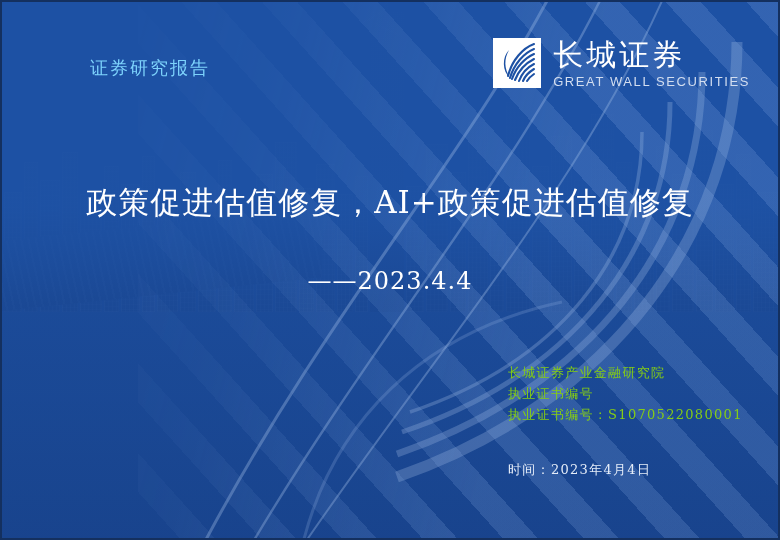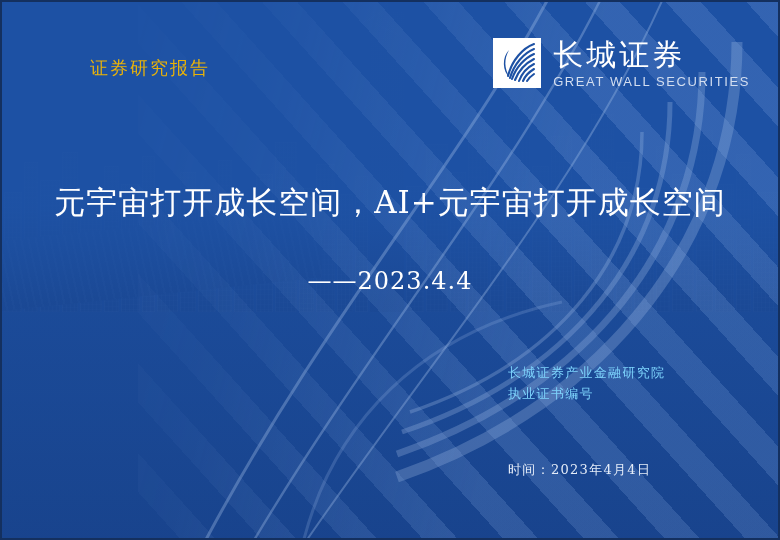--- a/index.html
+++ b/index.html
@@ -139,21 +139,21 @@
   
   .content {
     position: absolute;
     inset: 0;
   }
 
   .kicker {
     position: absolute;
     left: 88px;
     top: 54px;
-    color: #eab308;
+    color: #7dd3fc;
     font-size: 18px;
     letter-spacing: 2px;
     font-family: Liberation Sans, sans-serif;
     white-space: nowrap;
   }
 
   
   .logo {
     position: absolute;
     right: 28px;
@@ -217,21 +217,21 @@
     font-size: 24px;
     letter-spacing: 1px;
     font-family: "DejaVu Serif", "Liberation Serif", serif;
     white-space: nowrap;
   }
 
   .byline {
     position: absolute;
     left: 506px;
     top: 360px;
-    color: #7dd3fc;
+    color: #84cc16;
     font-size: 13px;
     line-height: 21px;
     letter-spacing: 1.3px;
     font-family: "DejaVu Serif", "Liberation Serif", serif;
     white-space: nowrap;
   }
   .byline div { white-space: nowrap; }
 
   .datestamp {
     position: absolute;
@@ -341,25 +341,26 @@
           </g>
           <path d="M16 12 C 9 19, 9 33, 17 40 C 11 30, 11 21, 16 12 Z" fill="#1d51a4"></path>
         </svg>
       </div>
       <div class="logo-words">
         <div class="logo-cn">长城证券</div>
         <div class="logo-en">GREAT WALL SECURITIES</div>
       </div>
     </div>
 
-    <div class="title">元宇宙打开成长空间，AI+元宇宙打开成长空间</div>
+    <div class="title">政策促进估值修复，AI+政策促进估值修复</div>
 
     <div class="subtitle">——2023.4.4</div>
 
     <div class="byline">
       <div>长城证券产业金融研究院</div>
       <div>执业证书编号</div>
+      <div>执业证书编号：S1070522080001</div>
     </div>
 
     <div class="datestamp">时间：2023年4月4日</div>
 
   </div>
 </div>
 
 </body></html>

